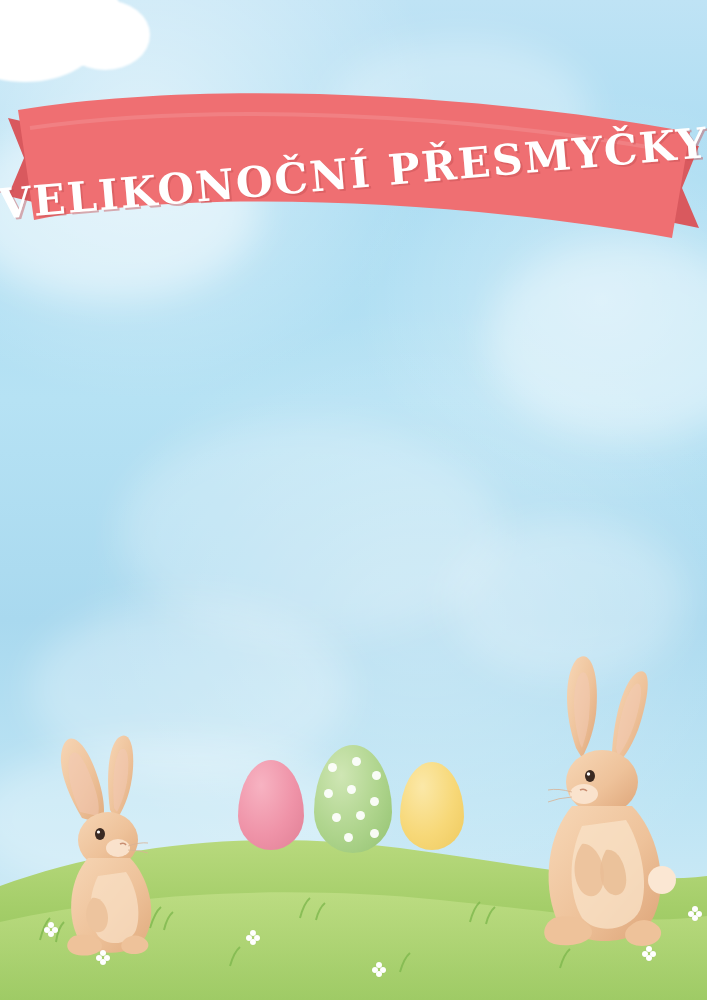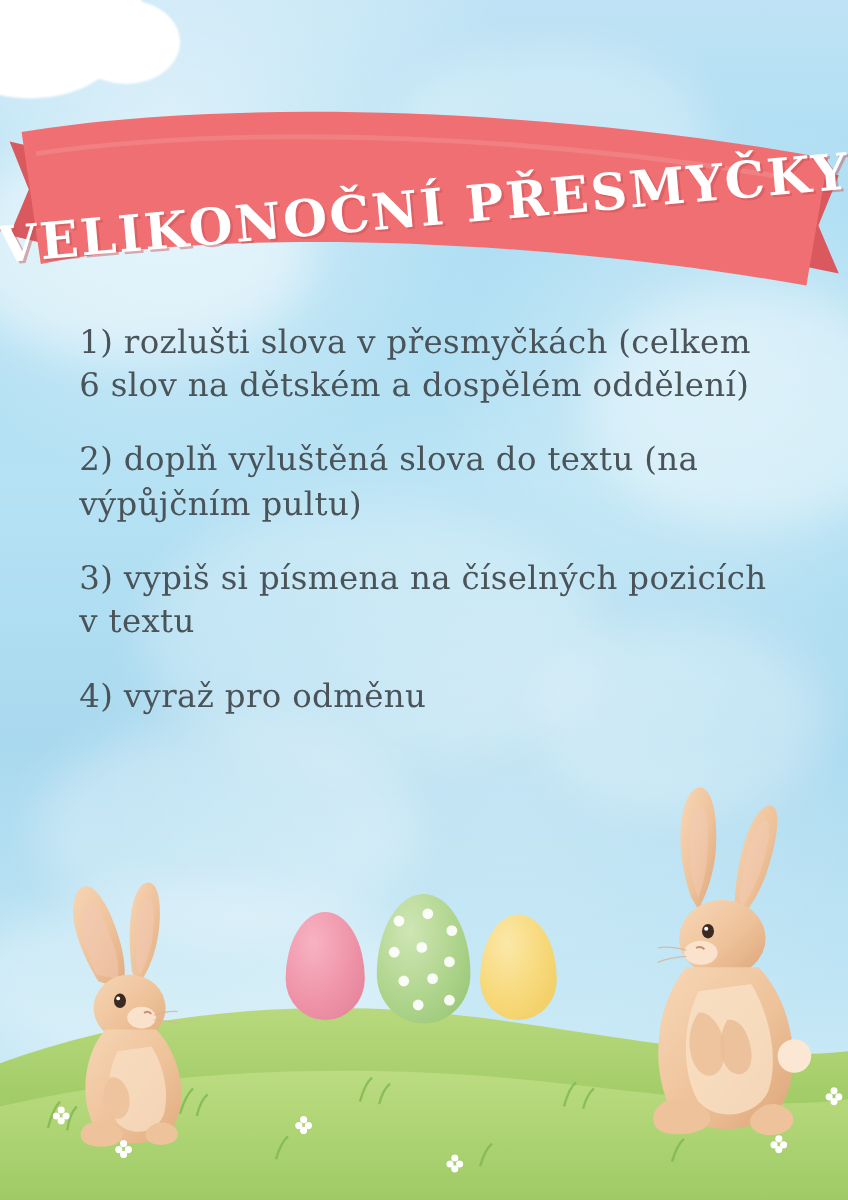--- a/index.html
+++ b/index.html
@@ -187,26 +187,20 @@
 
       <path d="M18,22 C200,-8 470,4 690,44 L672,150 C460,112 190,100 34,132 Z" fill="#ef6f72"></path>
 
       <path d="M30,40 C210,14 460,26 666,62" fill="none" stroke="rgba(255,255,255,0.12)" stroke-width="4"></path>
     </svg>
     <div class="banner-title">
       <span>VELIKONOČNÍ PŘESMYČKY</span>
     </div>
   </div>
 
-  <div class="content">
-    <div class="step">1) rozlušti slova v přesmyčkách (celkem 6 slov na dětském a dospělém oddělení)</div>
-    <div class="step">2) doplň vyluštěná slova do textu (na výpůjčním pultu)</div>
-    <div class="step">3) vypiš si písmena na číselných pozicích v textu</div>
-    <div class="step">4) vyraž pro odměnu</div>
-  </div>
 
   <div class="grass">
     <svg width="707" height="210" viewBox="0 0 707 210" xmlns="http://www.w3.org/2000/svg">
       <defs>
         <linearGradient id="gr" x1="0" y1="0" x2="0" y2="1">
           <stop offset="0%" stop-color="#b8d97d"></stop>
           <stop offset="45%" stop-color="#a3cd68"></stop>
           <stop offset="100%" stop-color="#8dc159"></stop>
         </linearGradient>
         <linearGradient id="gr2" x1="0" y1="0" x2="0" y2="1">

